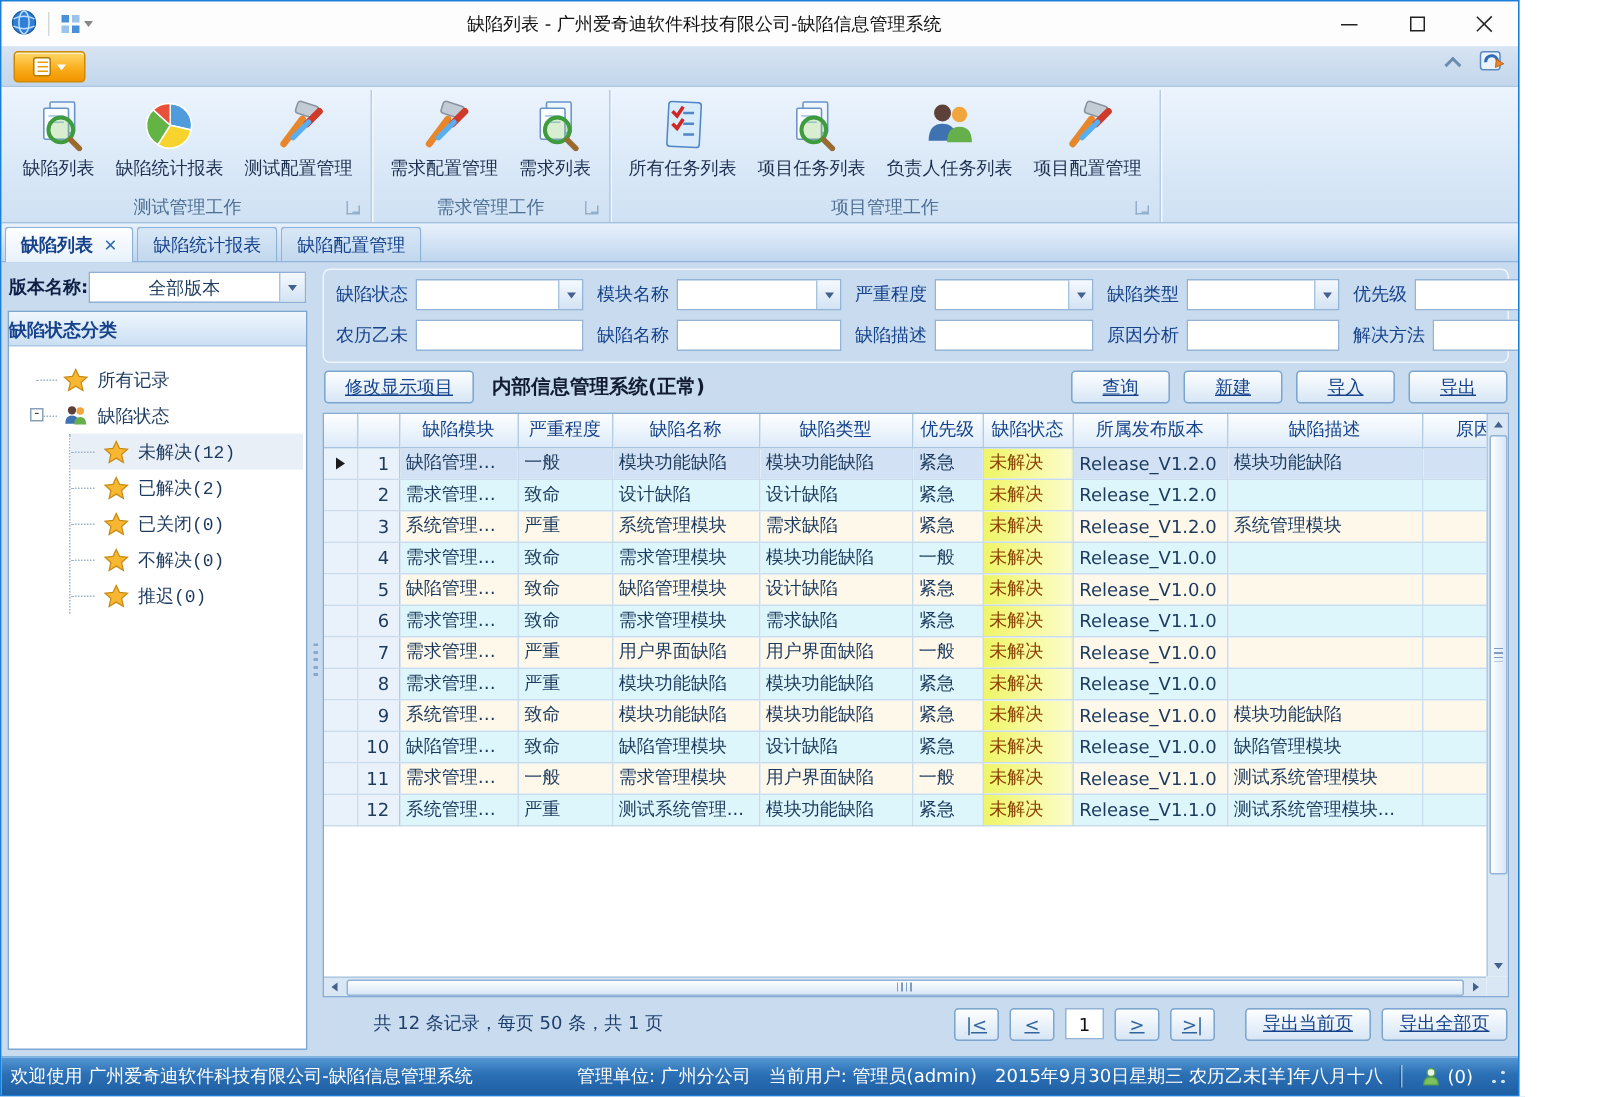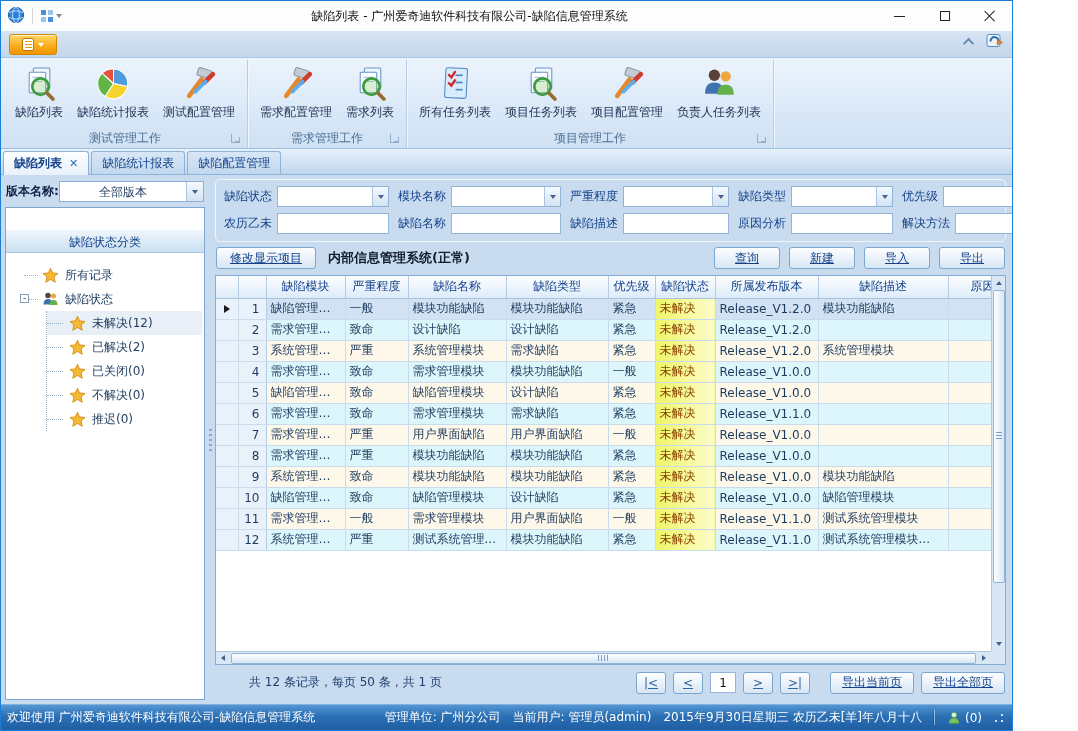--- a/index.html
+++ b/index.html
@@ -53,22 +53,22 @@
   
   .main { flex:1; display:flex; min-height:0; background:#c9dcef; }
   .sidebar { width:204px; flex:0 0 204px; display:flex; flex-direction:column; padding:4px 0 4px 4px; }
   .version-row { height:28px; flex:0 0 28px; display:flex; align-items:center; gap:0; padding:2px 1px 5px 1px;text-align:center; }
   .version-label { font-weight:bold; color:#0d1f45; white-space:nowrap; }
   .combo { flex:1; height:21px; background:#fff; border:1px solid #8fb0d4; display:flex; align-items:stretch; }
   .combo-value { flex:1; padding:2px 4px; color:#1c3a5e; overflow:hidden; white-space:nowrap; }
   .combo-btn { width:17px; background:linear-gradient(#f4f9fe,#d3e3f3); border-left:1px solid #a9c4de; display:flex; align-items:center; justify-content:center; }
   .caret { width:0; height:0; border-left:3px solid transparent; border-right:3px solid transparent; border-top:4px solid #44618c; display:block; }
   .tree-panel { flex:1; border:1px solid #7ea7d0; background:#fff; display:flex; flex-direction:column; min-height:0; }
-  .tree-header { height:23px; flex:0 0 23px; background:linear-gradient(#f0f6fd,#cadff2); border-bottom:1px solid #aac7e4; color:#15428b; font-weight:normal; text-align:center; padding-top:4px;margin-top:22px; }
-  .tree { flex:1; padding:10px 2px 2px 14px; overflow:hidden; }
+  .tree-header { height:23px; flex:0 0 23px; background:linear-gradient(#f0f6fd,#cadff2); border-bottom:1px solid #aac7e4; color:#15428b; font-weight:bold; padding-top:4px; }
+  .tree { flex:1; padding:10px 2px 2px 14px; overflow:hidden;font-family:Liberation Mono, monospace; }
   .titem { height:24px; display:flex; align-items:center; gap:6px; color:#1c3a5e; position:relative; white-space:nowrap; }
   .titem.lvl1 { padding-left:22px; }
   .titem.lvl1::before { content:""; position:absolute; left:4px; top:50%; width:14px; border-top:1px dotted #9ab0c6; }
   .expander { position:absolute; left:0; top:7px; width:9px; height:9px; background:#fff; border:1px solid #88a0b8; font-size:9px; line-height:7px; text-align:center; color:#333; z-index:1; }
   .children { margin-left:26px; border-left:1px dotted #9ab0c6; }
   .children .titem { padding-left:22px; }
   .children .titem::before { content:""; position:absolute; left:0; top:50%; width:16px; border-top:1px dotted #9ab0c6; }
   .titem.selected { background:#e9eff7; }
   .ticon svg { width:17px; height:17px; display:block; }
   .tlabel { font-size:12px; }
@@ -299,38 +299,38 @@
                   <line x1="10" y1="15" x2="20" y2="15" stroke="#9cc0e8"></line>
                   <circle cx="18" cy="20" r="8" fill="rgba(130,200,90,0.28)" stroke="#3e9c3e" stroke-width="2.6"></circle>
                   <line x1="24.5" y1="26.5" x2="30" y2="32" stroke="#9a6b30" stroke-width="3.6" stroke-linecap="round"></line>
                 </svg>
               </span>
               <span class="rlabel">项目任务列表</span>
             </div>
             <div class="rbutton">
               <span class="ricon">
                 <svg viewBox="0 0 34 34">
+                  <circle cx="12" cy="9" r="5.5" fill="#5d4037"></circle>
+                  <path d="M3 27 q0 -11 9 -11 q9 0 9 11 z" fill="#3f72b0"></path>
+                  <circle cx="23" cy="10" r="5" fill="#f0a63c"></circle>
+                  <path d="M15 28 q0 -10 8 -10 q8 0 8 10 z" fill="#66b04c"></path>
+                </svg>
+              </span>
+              <span class="rlabel">负责人任务列表</span>
+            </div>
+            <div class="rbutton">
+              <span class="ricon">
+                <svg viewBox="0 0 34 34">
                   <line x1="7" y1="29" x2="19" y2="13" stroke="#e8862c" stroke-width="4.5" stroke-linecap="round"></line>
                   <rect x="15" y="3" width="14" height="8" rx="2" fill="#c3ccd4" stroke="#8795a1" transform="rotate(18 22 7)"></rect>
                   <line x1="30" y1="8" x2="22" y2="16" stroke="#cf3a2a" stroke-width="4.5" stroke-linecap="round"></line>
                   <line x1="23" y1="15" x2="13" y2="25" stroke="#59aef0" stroke-width="3.5" stroke-linecap="round"></line>
                 </svg>
               </span>
               <span class="rlabel">项目配置管理</span>
-            </div>
-            <div class="rbutton">
-              <span class="ricon">
-                <svg viewBox="0 0 34 34">
-                  <circle cx="12" cy="9" r="5.5" fill="#5d4037"></circle>
-                  <path d="M3 27 q0 -11 9 -11 q9 0 9 11 z" fill="#3f72b0"></path>
-                  <circle cx="23" cy="10" r="5" fill="#f0a63c"></circle>
-                  <path d="M15 28 q0 -10 8 -10 q8 0 8 10 z" fill="#66b04c"></path>
-                </svg>
-              </span>
-              <span class="rlabel">负责人任务列表</span>
             </div>
           </div>
           <div class="rgroup-footer">
             <span class="rgroup-label">项目管理工作</span>
             <span class="launcher"></span>
           </div>
         </div>
       </div>
   </div>
 

